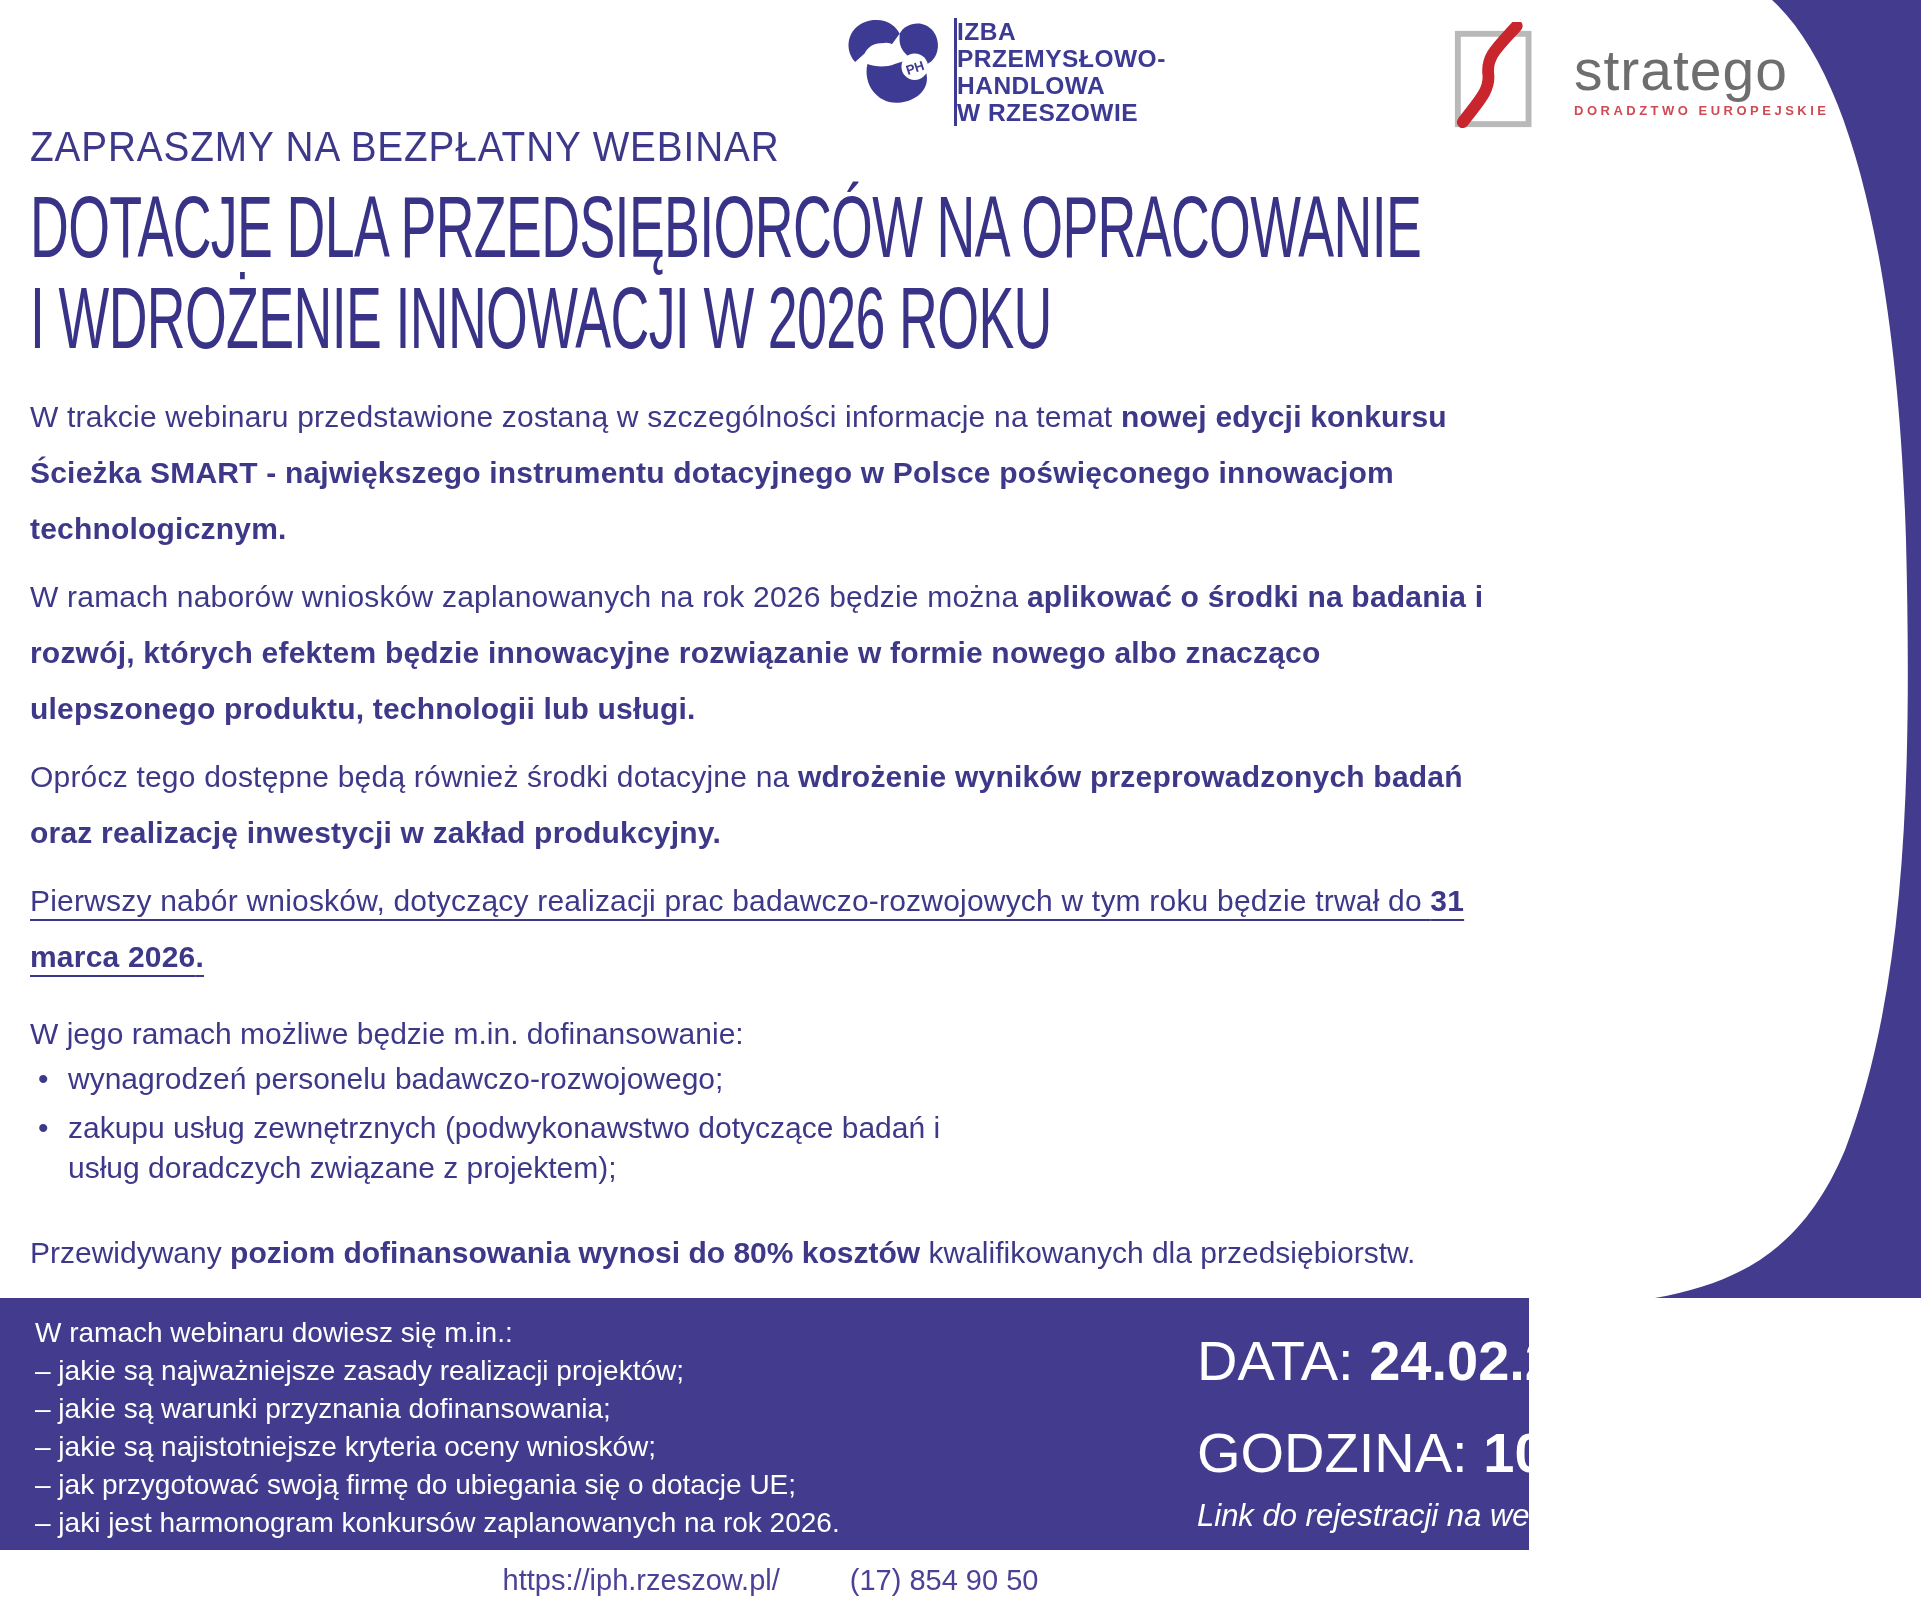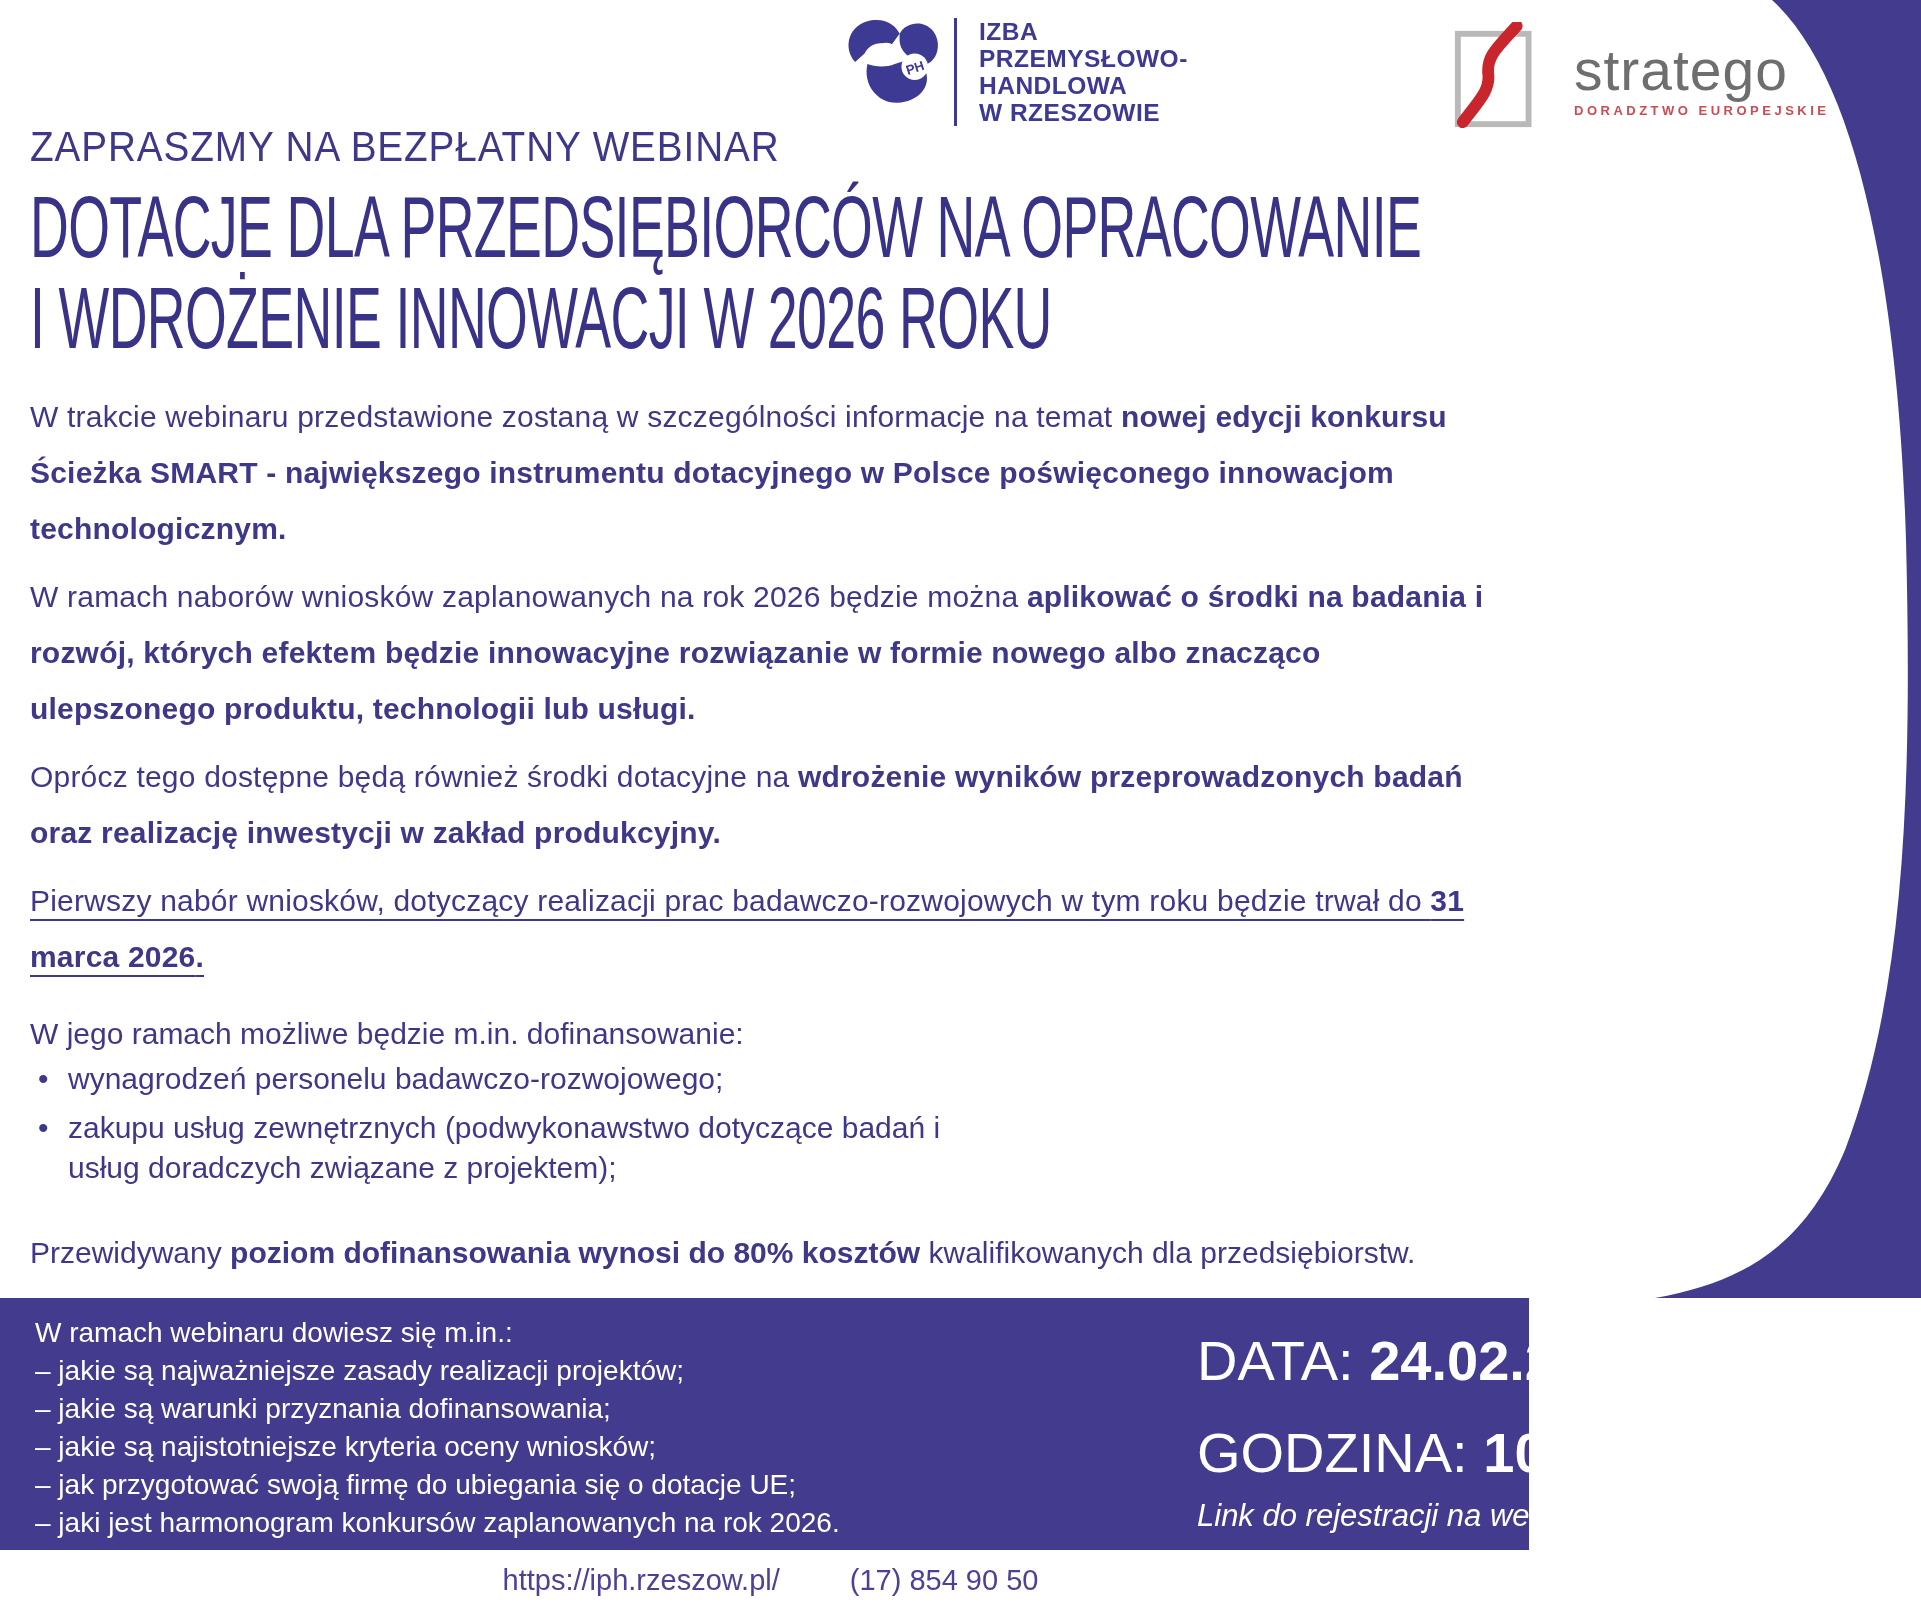--- a/index.html
+++ b/index.html
@@ -3,21 +3,21 @@
 <meta charset="utf-8">
 <style>
   html,body{margin:0;padding:0;background:#e8e8ee;}
   .page{position:relative;width:1921px;height:1611px;background:#ffffff;overflow:hidden;
         font-family:"Liberation Sans",sans-serif;color:#3e3889;}
   .bg-svg{position:absolute;left:0;top:0;width:1921px;height:1611px;z-index:0;}
 
   
   .logos{position:absolute;top:12px;left:840px;right:0;z-index:2;display:flex;}
   .iph{display:flex;align-items:flex-start;}
-  .iph-text{margin-left:10px;margin-top:6px;border-left:3px solid #3d3a94;padding-left:22px;
+  .iph-text{margin-left:10px;margin-top:6px;border-left:3px solid #3d3a94;padding-left:0;
             font-weight:700;font-size:24.5px;line-height:27px;color:#3d3a94;letter-spacing:.5px;white-space:nowrap;}
   .stratego{position:absolute;left:610px;top:10px;display:flex;align-items:flex-start;}
   .stratego-txt{margin-left:16px;}
   .stratego-name{font-size:57px;line-height:60px;color:#6e6e6e;letter-spacing:1px;margin-top:18px;}
   .stratego-tag{font-size:13px;letter-spacing:3.5px;color:#cf4a52;margin-top:3px;font-weight:700;}
 
   
   .content{position:absolute;left:30px;top:122px;width:1460px;z-index:1;}
   .kicker{font-size:43px;letter-spacing:1px;color:#3e3889;white-space:nowrap;
           display:inline-block;transform:scaleX(.9);transform-origin:0 0;font-weight:400;}

